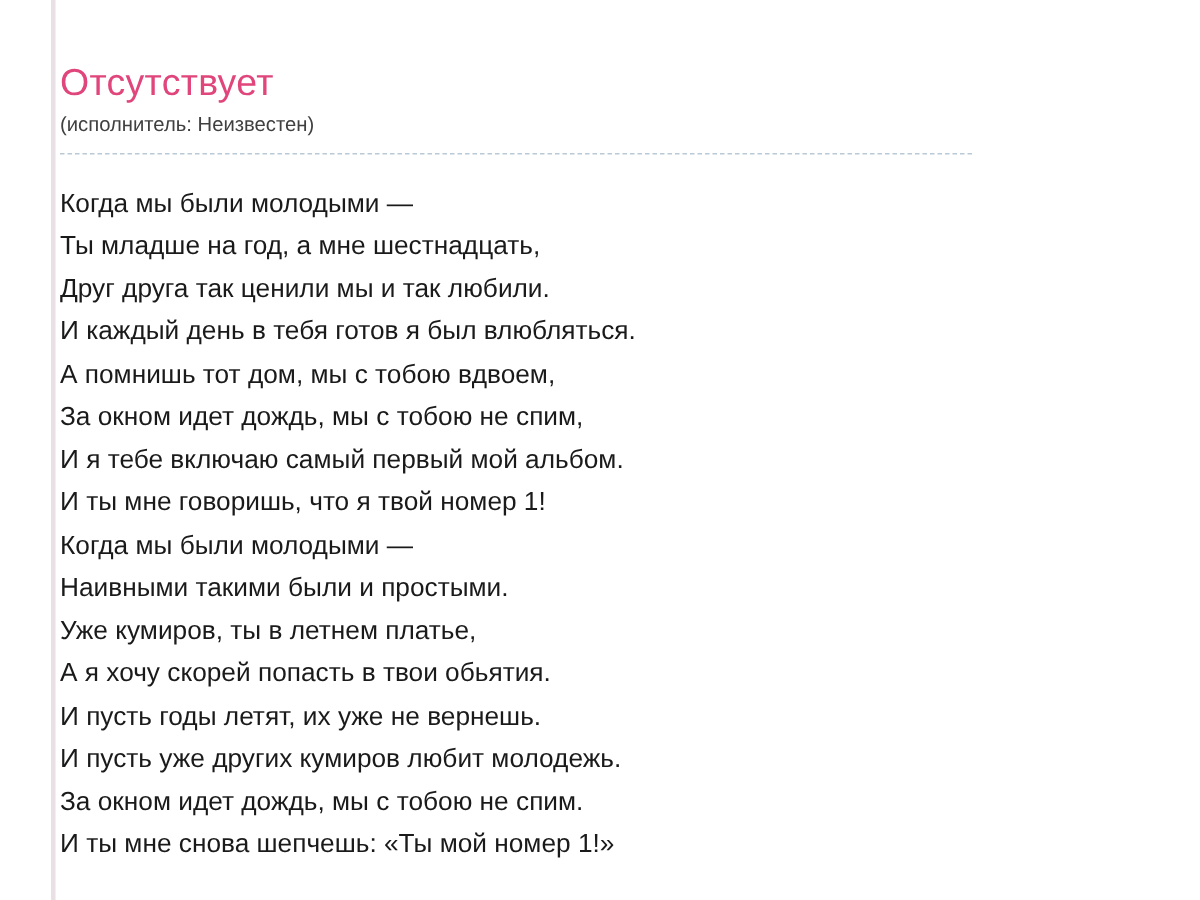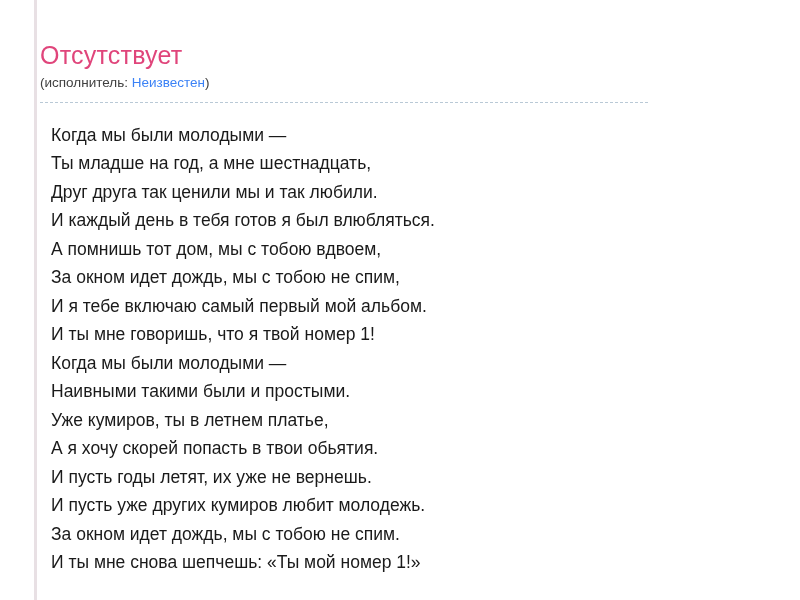--- a/index.html
+++ b/index.html
@@ -43,31 +43,31 @@
     letter-spacing: 0.2px;
   }
   .subtitle {
     font-size: 13.5px;
     color: #404040;
     margin: 0;
     padding-bottom: 10px;
     line-height: 1.3;
   }
   .subtitle .artist-link {
-    color: #3b82f6;
+    color: #404040;
     text-decoration: none;
   }
   .divider {
     border: 0;
     border-top: 1px dashed #b9c9d6;
     margin: 0 0 18px 0;
     height: 0;
   }
   .lyrics {
-    margin: 11px;
+    margin: 0;
     padding: 0;
     list-style: none;
   }
   .lyrics li {
     font-size: 17.5px;
     color: #1a1a1a;
     line-height: 28.5px;
     white-space: pre;
   }
 </style>

